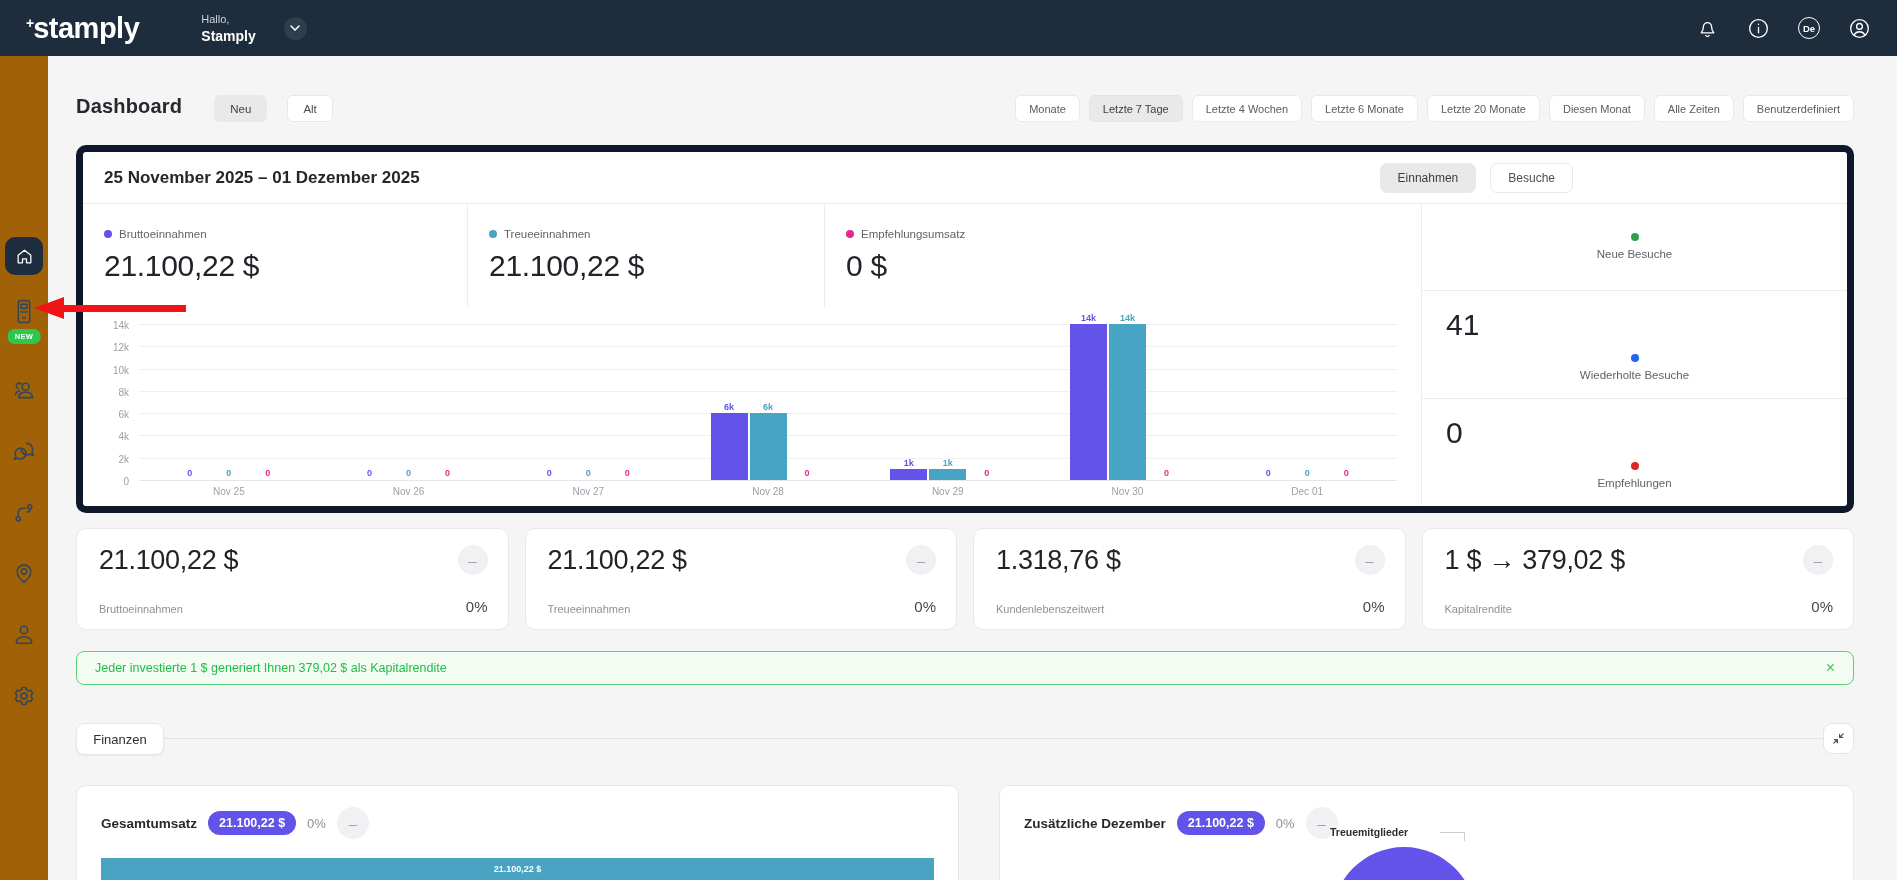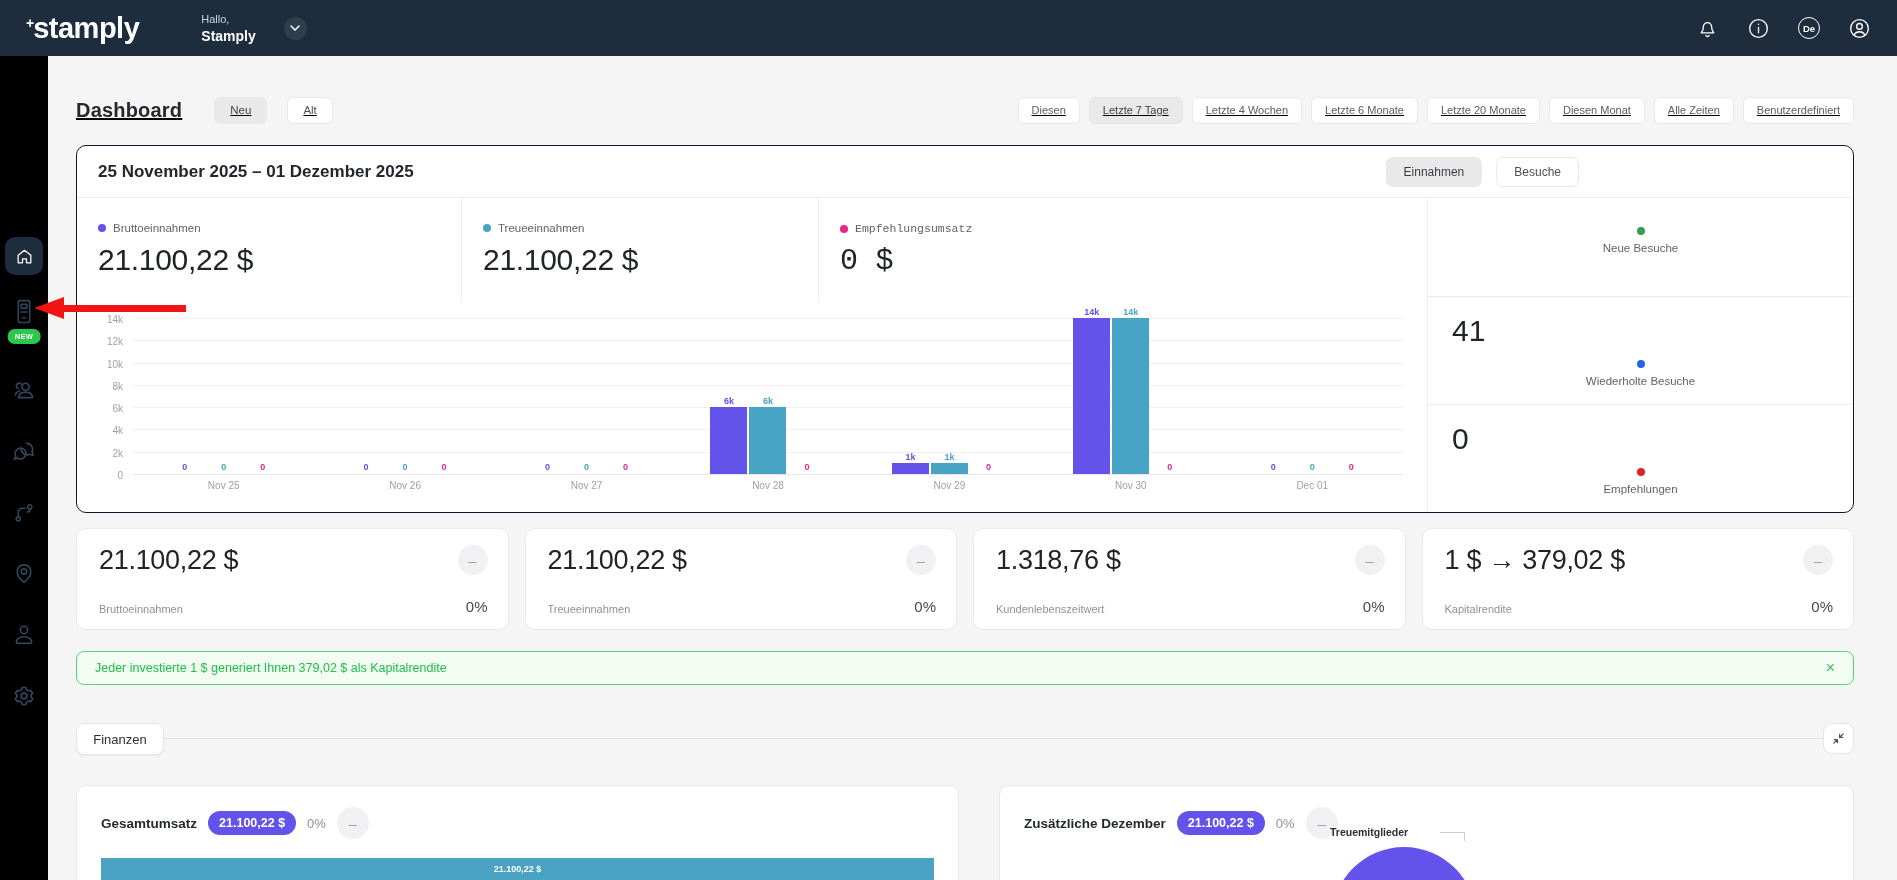--- a/index.html
+++ b/index.html
@@ -13,58 +13,58 @@
   .logo-text { font-size:29px; font-weight:700; letter-spacing:-0.5px; line-height:1; }
   .greeting { margin-left:62px; display:flex; flex-direction:column; justify-content:center; }
   .greet-hello { font-size:11px; color:#cdd5dd; }
   .greet-name { font-size:14px; font-weight:700; color:#fff; margin-top:3px; }
   .chev-btn { margin-left:28px; width:23px; height:23px; border-radius:50%; background:#2d3e4f; display:flex; align-items:center; justify-content:center; cursor:pointer; }
   .tb-icons { margin-left:auto; display:flex; align-items:center; gap:28px; }
   .tb-icons svg { display:block; }
   .lang-btn { width:22px; height:22px; border:1.4px solid #fff; border-radius:50%; color:#fff; font-size:9.5px; font-weight:700; display:flex; align-items:center; justify-content:center; cursor:pointer; }
 
   
-  .sidebar { position:absolute; top:56px; left:0; bottom:0; width:48px; background:#000000; z-index:10; }
+  .sidebar { position:absolute; top:56px; left:0; bottom:0; width:48px; background:#a16207; z-index:10; }
   .sb { position:absolute; left:50%; transform:translateX(-50%); cursor:pointer; }
   .sb svg { display:block; }
   .home-tile { top:181px; width:38px; height:38px; border-radius:10px; background:#1d2d3d; display:flex; align-items:center; justify-content:center; }
   .new-badge { top:273px; background:#2cc84d; color:#fff; font-size:7.5px; font-weight:700; letter-spacing:.4px; padding:3px 7px; border-radius:7px; }
 
   
   .arrow { position:absolute; z-index:30; }
   .arrow-head { position:absolute; left:34px; top:297px; width:0; height:0; border-right:30px solid #f01414; border-top:11px solid transparent; border-bottom:11px solid transparent; }
   .arrow-line { position:absolute; left:62px; top:305px; width:124px; height:7px; background:#f01414; }
 
   
   .main { position:absolute; left:48px; top:56px; right:0; bottom:0; padding:39px 43px 0 28px; overflow:hidden; }
 
-  .page-head { display:flex; align-items:center; height:30px;text-decoration:underline; }
+  .page-head { display:flex; height:30px; }
   .page-title { font-size:20px; font-weight:700; color:#25282d; letter-spacing:.2px; }
   .view-btns { margin-left:32px; display:flex; gap:20px; }
   .pill { height:27px; padding:0 15px; border-radius:6px; font-size:11.5px; display:flex; align-items:center; border:1px solid transparent; cursor:pointer; background:#fff; color:#4a4e55; }
   .pill.sel { background:#e9e9ea; color:#3e4248; }
   .pill.outl { border-color:#e8e8e9; }
   .filters { margin-left:auto; display:flex; gap:9px; }
   .fbtn { height:27px; padding:0 13px; border-radius:6px; background:#fff; border:1px solid #e9e9ea; font-size:11px; color:#585c63; display:flex; align-items:center; cursor:pointer; white-space:nowrap; }
   .fbtn.sel { background:#e9e9ea; border-color:#e3e3e5; color:#3c4045; }
 
   
-  .chart-card { margin-top:20px; background:#fff; border:1px solid #0f172a; border-radius:10px; height:368px; display:flex; flex-direction:column; }
+  .chart-card { margin-top:20px; background:#fff; border:7px solid #0f172a; border-radius:10px; height:368px; display:flex; flex-direction:column; }
   .cc-head { height:52px; display:flex; align-items:center; padding:0 21px; border-bottom:1px solid #ededf0; flex:none; }
   .date-range { font-size:17px; font-weight:700; color:#23272c; }
   .toggle { margin-left:auto; margin-right:253px; display:flex; gap:14px; }
   .tbtn { height:30px; padding:0 17px; border-radius:7px; font-size:12px; display:flex; align-items:center; border:1px solid transparent; cursor:pointer; background:#fff; color:#4a4e55; }
   .tbtn.sel { background:#e9e9ea; color:#3a3e44; }
   .tbtn.outl { border-color:#e8e8e9; }
   .cc-body { flex:1; display:flex; min-height:0; }
   .cc-left { flex:1; display:flex; flex-direction:column; min-width:0; }
   .summary { height:103px; display:flex; flex:none; }
   .sum { padding:24px 0 0 21px; }
   .sum.b { border-left:1px solid #ededf0; }
-  .s1 { width:384px; } .s2 { width:357px; } .s3 { flex:1;font-family:Liberation Mono, monospace; }
+  .s1 { width:384px; } .s2 { width:357px; } .s3 { flex:1; }
   .lrow { display:flex; align-items:center; gap:7px; font-size:11.5px; color:#5f646b; }
   .dot { width:8px; height:8px; border-radius:50%; flex:none; }
   .sum-val { margin-top:9px; font-size:30px; font-weight:500; color:#202429; letter-spacing:-0.3px; }
   .chart { flex:1; display:flex; padding:17px 24px 0 0; }
   .yaxis { position:relative; width:56px; flex:none; }
   .ylab { position:absolute; right:10px; font-size:10px; color:#9ca1a8; }
   .plot { position:relative; flex:1; }
   .grid { position:absolute; left:0; right:0; height:1px; background:#f0f0f2; }
   .grid.base { background:#e6e6e9; }
   .groups { position:absolute; left:0; right:0; top:0; height:156px; display:flex; }
@@ -220,21 +220,21 @@
 
   <main class="main">
 
     <div class="page-head">
       <h1 class="page-title">Dashboard</h1>
       <div class="view-btns">
         <button class="pill sel">Neu</button>
         <button class="pill outl">Alt</button>
       </div>
       <div class="filters">
-        <button class="fbtn">Diesen</button>
+        <button class="fbtn">Monate</button>
         <button class="fbtn sel">Letzte 7 Tage</button>
         <button class="fbtn">Letzte 4 Wochen</button>
         <button class="fbtn">Letzte 6 Monate</button>
         <button class="fbtn">Letzte 20 Monate</button>
         <button class="fbtn">Diesen Monat</button>
         <button class="fbtn">Alle Zeiten</button>
         <button class="fbtn">Benutzerdefiniert</button>
       </div>
     </div>
 

